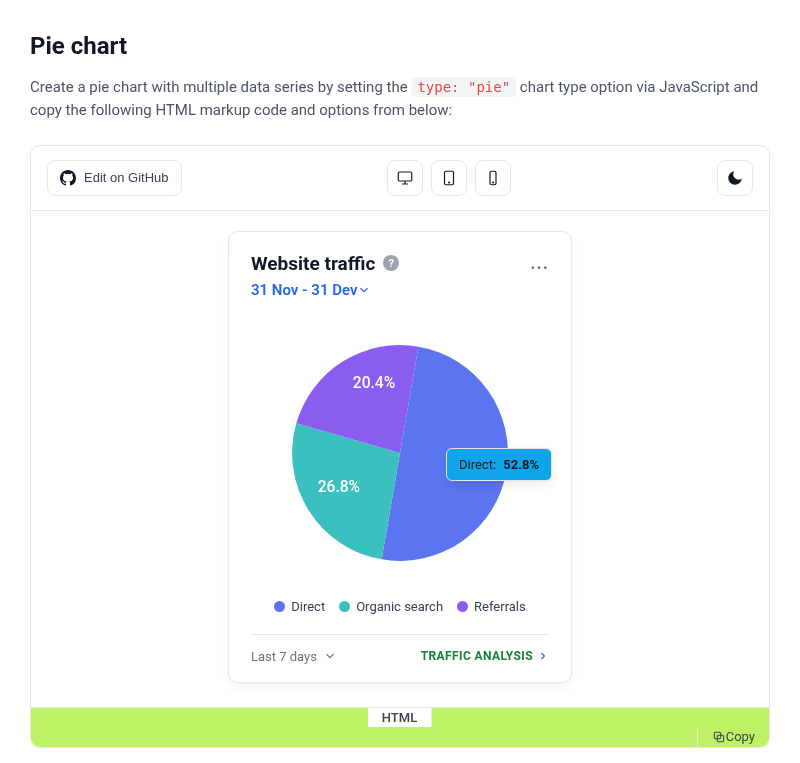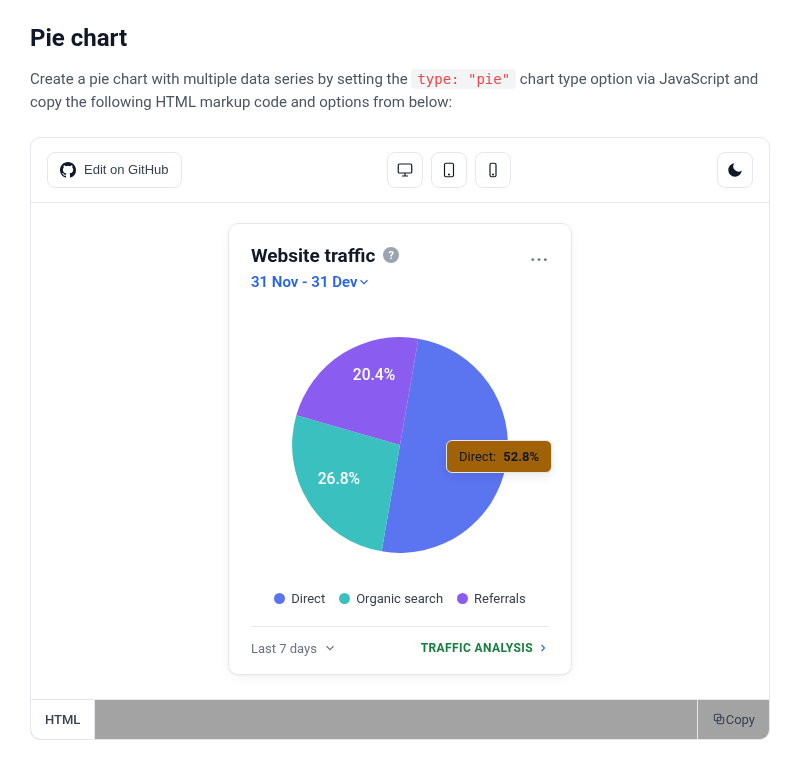--- a/index.html
+++ b/index.html
@@ -6,21 +6,21 @@
   body {
     margin: 0;
     font-family: -apple-system, BlinkMacSystemFont, "Segoe UI", Roboto, "Helvetica Neue", Arial, sans-serif;
     color: #111827;
     background: #fff;
     padding: 16px 30px 30px 30px;
   }
   h2.page-title {
     font-size: 24px;
     font-weight: 700;
-    margin: 8px 0 16px 0;
+    margin: 16px 0 16px 0;
   }
   .intro {
     font-size: 15px;
     color: #4b5563;
     line-height: 1.55;
     margin: 0 0 22px 0;
   }
   .intro code {
     background: #f3f4f6;
     color: #ef4444;
@@ -79,21 +79,21 @@
   .more-dots { font-size:18px; color:#6b7280; cursor:pointer; letter-spacing:1px; font-weight:700; }
   .date-range { color:#2563eb; font-weight:600; font-size:15px; display:flex; align-items:center; margin-top:6px; cursor:pointer;}
   .chev { width:14px;height:14px; stroke:#2563eb; fill:none; stroke-width:2;}
 
   .pie-wrap { position:relative; height:280px; margin-top:14px; display:flex; align-items:center; justify-content:center; }
   svg.pie { width:260px; height:260px; }
   .slice-label { font-size:12px; fill:#fff; font-weight:500; }
   .tooltip {
     position:absolute;
     left:195px; top:135px;
-    background:#a16207;
+    background:#0ea5e9;
     border:1px solid #e5e7eb;
     border-radius:6px;
     box-shadow:0 4px 10px rgba(0,0,0,0.08);
     padding:8px 12px;
     font-size:13px;
     white-space:nowrap;
   }
   .tooltip .tv { font-weight:700; margin-left:4px;}
 
   .legend { display:flex; justify-content:center; gap:14px; margin-top:6px; font-size:13px; color:#374151;}
@@ -103,23 +103,24 @@
   .card-hr { border:none; border-top:1px solid #e5e7eb; margin:20px 0 14px 0;}
 
   .card-foot { display:flex; justify-content:space-between; align-items:center; }
   .foot-left { font-size:13px; color:#6b7280; display:flex; align-items:center; gap:6px; cursor:pointer;}
   .foot-left .chev { stroke:#6b7280; }
   .foot-link { font-size:12px; letter-spacing:0.4px; font-weight:700; color:#15803d; display:flex; align-items:center; gap:4px; cursor:pointer;}
   .foot-link .chevr { width:12px;height:12px; stroke:#2563eb; fill:none; stroke-width:2.2;}
 
   .codebar {
     display:flex; align-items:center;
-    background:#a3a3a3;
+    background:#bef264;
     border-top:1px solid #e5e7eb;
     height:40px;
+    flex-direction:column;
   }
   .codebar .tab {
     background:#fff;
     border-right:1px solid #e5e7eb;
     height:100%;
     display:flex; align-items:center;
     padding:0 14px;
     font-size:13px; font-weight:500;
     color:#374151;
   }

